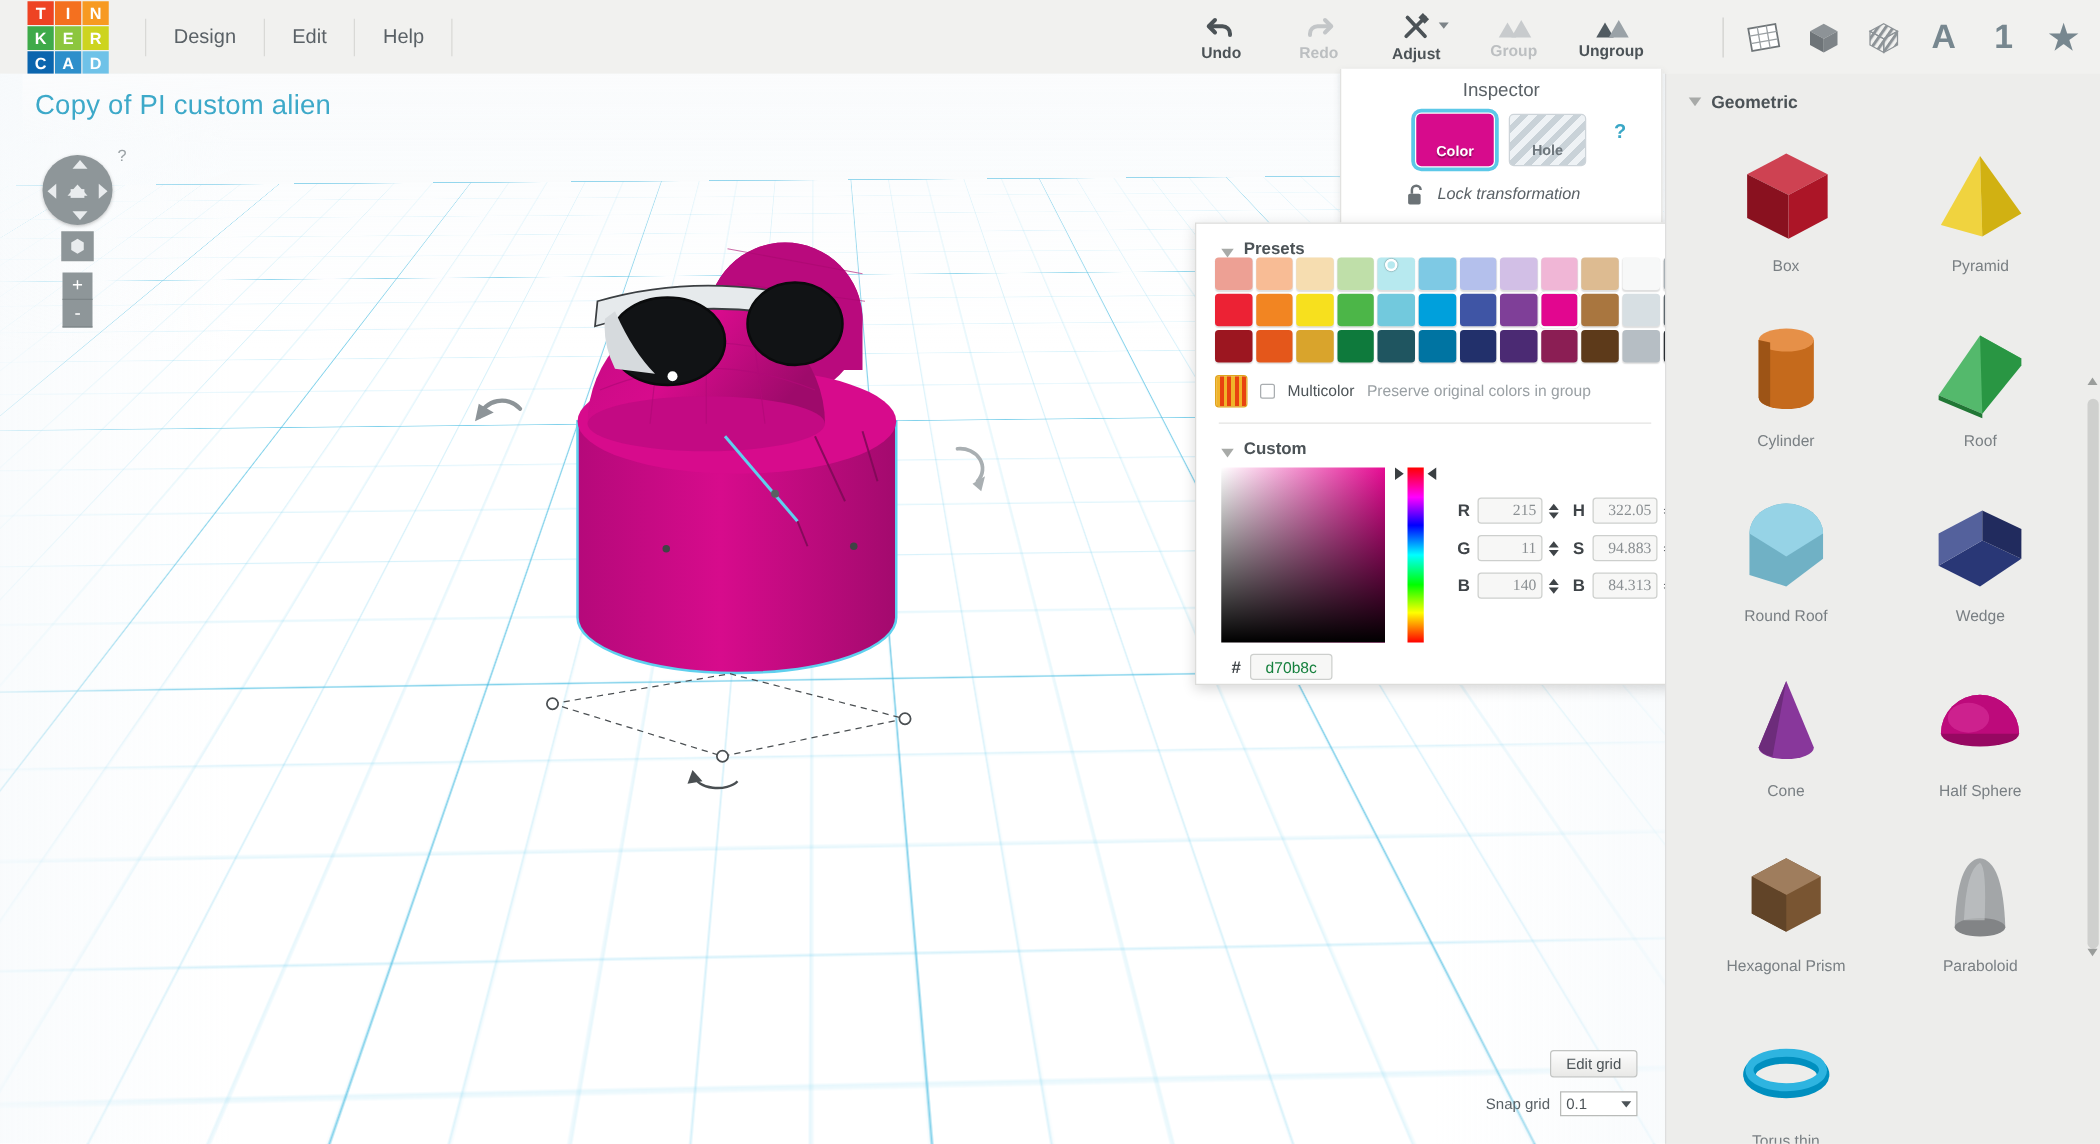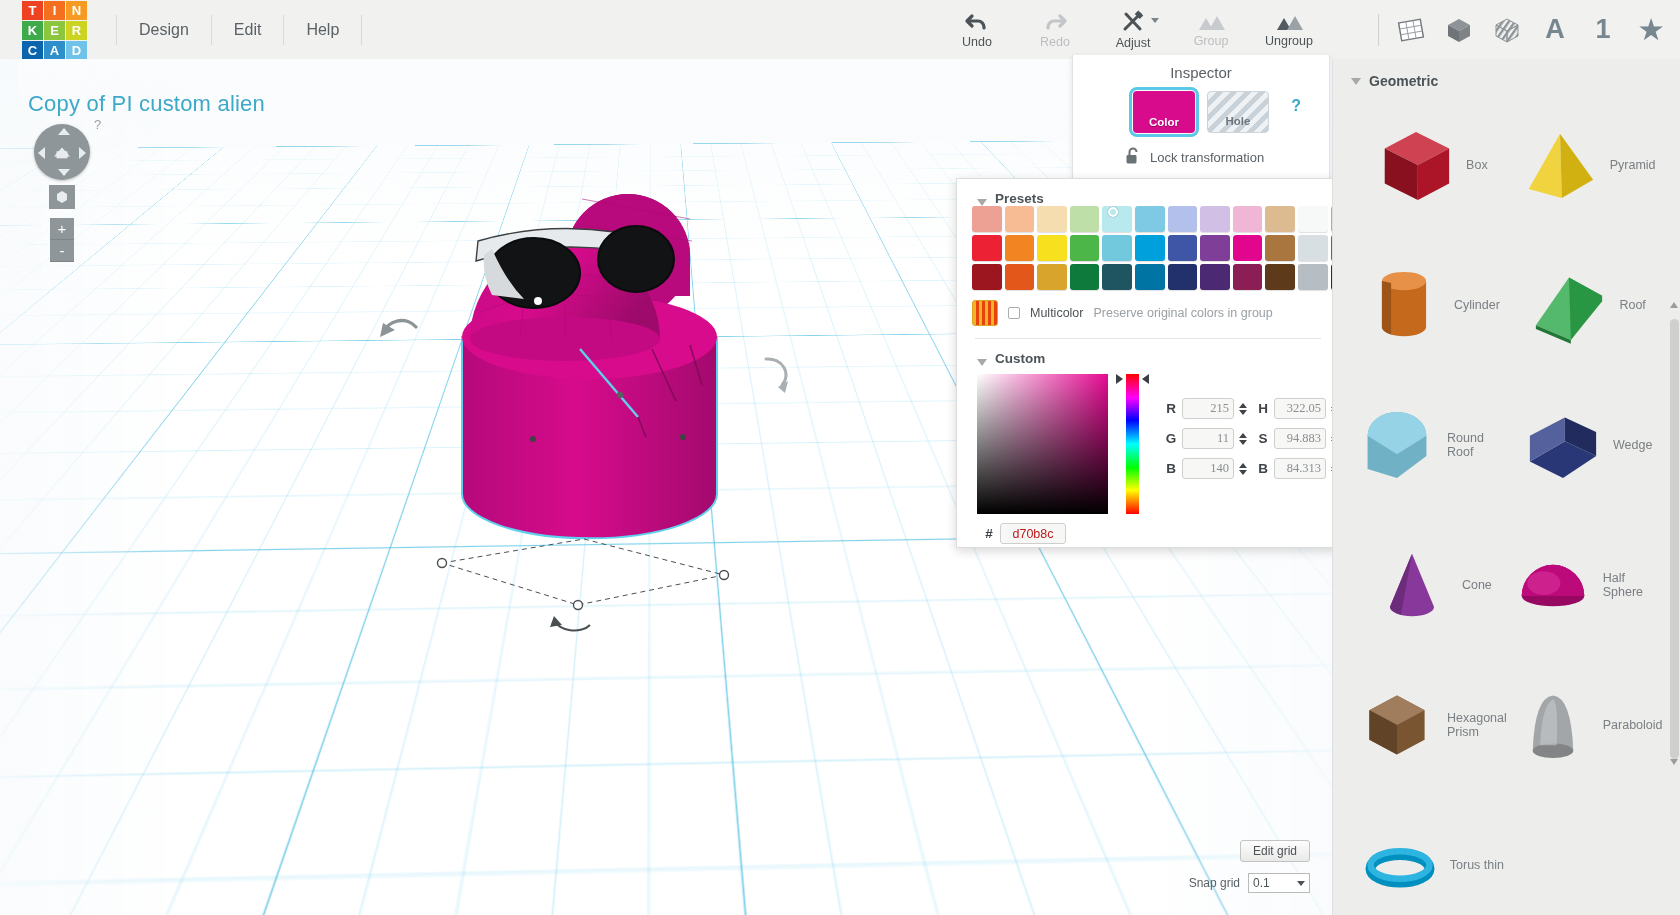--- a/index.html
+++ b/index.html
@@ -26,21 +26,21 @@
     font-family: "Liberation Sans", sans-serif;
   }
   .menu { display: flex; align-items: center; margin-left: 26px; height: 58px; }
   .menu-item {
     font-size: 16px; color: #5a6166; padding: 0 22px; height: 30px;
     display: flex; align-items: center; border-right: 1px solid #d9d9d6;
     cursor: pointer;
   }
   .menu-item:first-child { border-left: 1px solid #d9d9d6; }
 
-  .tools { position: absolute; right: 352px; top: 0; height: 59px; display: flex; align-items: center; }
+  .tools { position: absolute; right: 352px; top: 0; height: 59px; display: flex; align-items: center; font-weight: bold; }
   .tool {
     width: 78px; height: 59px; display: flex; flex-direction: column;
     align-items: center; justify-content: center; gap: 2px; cursor: pointer;
     position: relative;
   }
   .tool .tlabel { font-size: 12.5px; color: #4c5357; }
   .tool.disabled .tlabel { color: #bcbfc1; }
   .tool svg { display: block; }
   .caret-sm { position: absolute; right: 13px; top: 18px; width: 0; height: 0;
     border-left: 4px solid transparent; border-right: 4px solid transparent;
@@ -80,21 +80,21 @@
   }
   .plane-fade {
     position:absolute; left:0; top:0; width:1332px; height:856px;
     background: linear-gradient(180deg, rgba(247,250,252,0.95) 0%, rgba(247,250,252,0.35) 12%, rgba(247,250,252,0) 26%),
                 linear-gradient(90deg, rgba(247,250,252,0.75) 0%, rgba(247,250,252,0) 14%),
                 linear-gradient(270deg, rgba(247,250,252,0.75) 0%, rgba(247,250,252,0) 14%);
     pointer-events: none;
   }
 
   .title-plate {
-    position: absolute; left: 18px; top: 0px; padding: 32px 26px 14px 10px;
+    position: absolute; left: 18px; top: 0px; padding: 12px 26px 14px 10px;
     font-size: 22px; color: #3da9c9; background: transparent; letter-spacing: .2px;
   }
   .title-shade { position:absolute; left:18px; top:0; width: 1052px; height: 56px;
     background: linear-gradient(180deg,#fbfcfd 0%, rgba(251,252,253,0) 100%); }
 
   
   .navwidget { position: absolute; left: 34px; top: 65px; width: 56px; height: 56px;
     border-radius: 50%; background: #8e9699; box-shadow: 0 1px 3px rgba(0,0,0,.25); cursor: pointer; }
   .navwidget .home {
     position:absolute; left:50%; top:50%; transform: translate(-50%,-50%);
@@ -143,21 +143,21 @@
   .insp-title { text-align: center; font-size: 15px; color: #5a6166; padding: 9px 0 6px; }
   .insp-swatches { display: flex; gap: 12px; justify-content: center; margin-top: 4px; }
   .sw { width: 62px; height: 42px; border-radius: 4px; position: relative;
     display: flex; align-items: flex-end; justify-content: center; cursor: pointer; }
   .sw span { font-size: 11.5px; color: #fff; font-weight: bold; margin-bottom: 5px;
     text-shadow: 0 1px 1px rgba(0,0,0,.35); }
   .sw.color { background: #d70b8c; outline: 3px solid #5cc8e8; outline-offset: 1px; }
   .sw.hole { background: repeating-linear-gradient(-45deg,#c9d2d8 0 5px,#eef2f5 5px 10px);
     border: 1px solid #cdd4d9; }
   .sw.hole span { color: #6d767c; text-shadow: none; }
-  .insp-lock { display: flex; align-items: flex-end; gap: 9px; margin: 14px 0 0 52px; cursor: pointer; }
+  .insp-lock { display: flex; align-items: flex-start; gap: 9px; margin: 14px 0 0 52px; cursor: pointer; font-style: italic; }
   .insp-lock .ltxt { font-size: 13px; color: #5a6166; }
   .insp-help { position: absolute; right: 28px; top: 42px; color: #3aa7c6; font-size: 16px;
     font-weight: bold; cursor: pointer; }
 
   
   .picker {
     position: absolute; left: 956px; top: 178px; width: 384px; height: 370px;
     background: #fff; border: 1px solid #dcdcda; box-shadow: 0 3px 10px rgba(0,0,0,.16);
   }
   .sect-head { display: flex; align-items: flex-end; gap: 8px; padding: 12px 0 0 20px; }
@@ -199,34 +199,34 @@
   .flab { font-size: 13.5px; font-weight: bold; color: #3f4448; width: 12px; text-align: center; }
   .finput { width: 52px; height: 21px; border: 1px solid #cdcfcd; border-radius: 3px;
     background: #f7f7f6; font-size: 12.5px; color: #8a8f92; text-align: right;
     padding: 0 4px; font-family: Liberation Serif, serif; }
   .spin { display: flex; flex-direction: column; gap: 2px; cursor: pointer; }
   .spin i { width:0;height:0;border-left:4px solid transparent;border-right:4px solid transparent; }
   .spin .up { border-bottom: 5px solid #3f4448; }
   .spin .dn { border-top: 5px solid #3f4448; }
   .hexrow { display: flex; align-items: center; gap: 5px; margin-left: 26px; margin-top: 9px; }
   .hexinput { width: 66px; height: 21px; border: 1px solid #cdcfcd; border-radius: 3px;
-    background: #f7f7f6; font-size: 12.5px; color: #b91c1c; text-align: center;
+    background: #f7f7f6; font-size: 12.5px; color: #15803d; text-align: center;
     font-family: "Liberation Sans", sans-serif; }
 
   
   .shapepanel {
     position: absolute; left: 1332px; top: 59px; width: 348px; height: 856px;
     background: #ededeb; border-left: 1px solid #dedede; overflow: hidden;
   }
   .sp-head { display: flex; align-items: center; gap: 8px; padding: 14px 0 4px 18px; }
   .sp-head .tri { width:0;height:0;border-left:5px solid transparent;border-right:5px solid transparent;
     border-top:7px solid #a8aaa8; cursor:pointer; }
   .sp-head .sptxt { font-size: 14px; font-weight: bold; color: #4c5357; }
   .shape-grid { display: grid; grid-template-columns: 1fr 1fr; row-gap: 4px; padding: 4px 18px 0; }
-  .shape-cell { height: 136px; display: flex; flex-direction: row; align-items: center;
+  .shape-cell { height: 136px; display: flex; flex-direction: column; align-items: center;
     justify-content: center; gap: 4px; cursor: pointer; }
   .shape-cell .slbl { font-size: 12.5px; color: #797f83; }
   .shape-art { width: 92px; height: 92px; display:flex; align-items:center; justify-content:center; }
 
   .scrollbar { position: absolute; right: 1px; top: 260px; width: 9px; height: 440px;
     background: #cfd0ce; border-radius: 5px; cursor: pointer; }
   .scroll-up { position:absolute; right:2px; top:243px; width:0;height:0;
     border-left:4px solid transparent;border-right:4px solid transparent;border-bottom:6px solid #9a9d9b; }
   .scroll-dn { position:absolute; right:2px; bottom:150px; width:0;height:0;
     border-left:4px solid transparent;border-right:4px solid transparent;border-top:6px solid #9a9d9b; }

